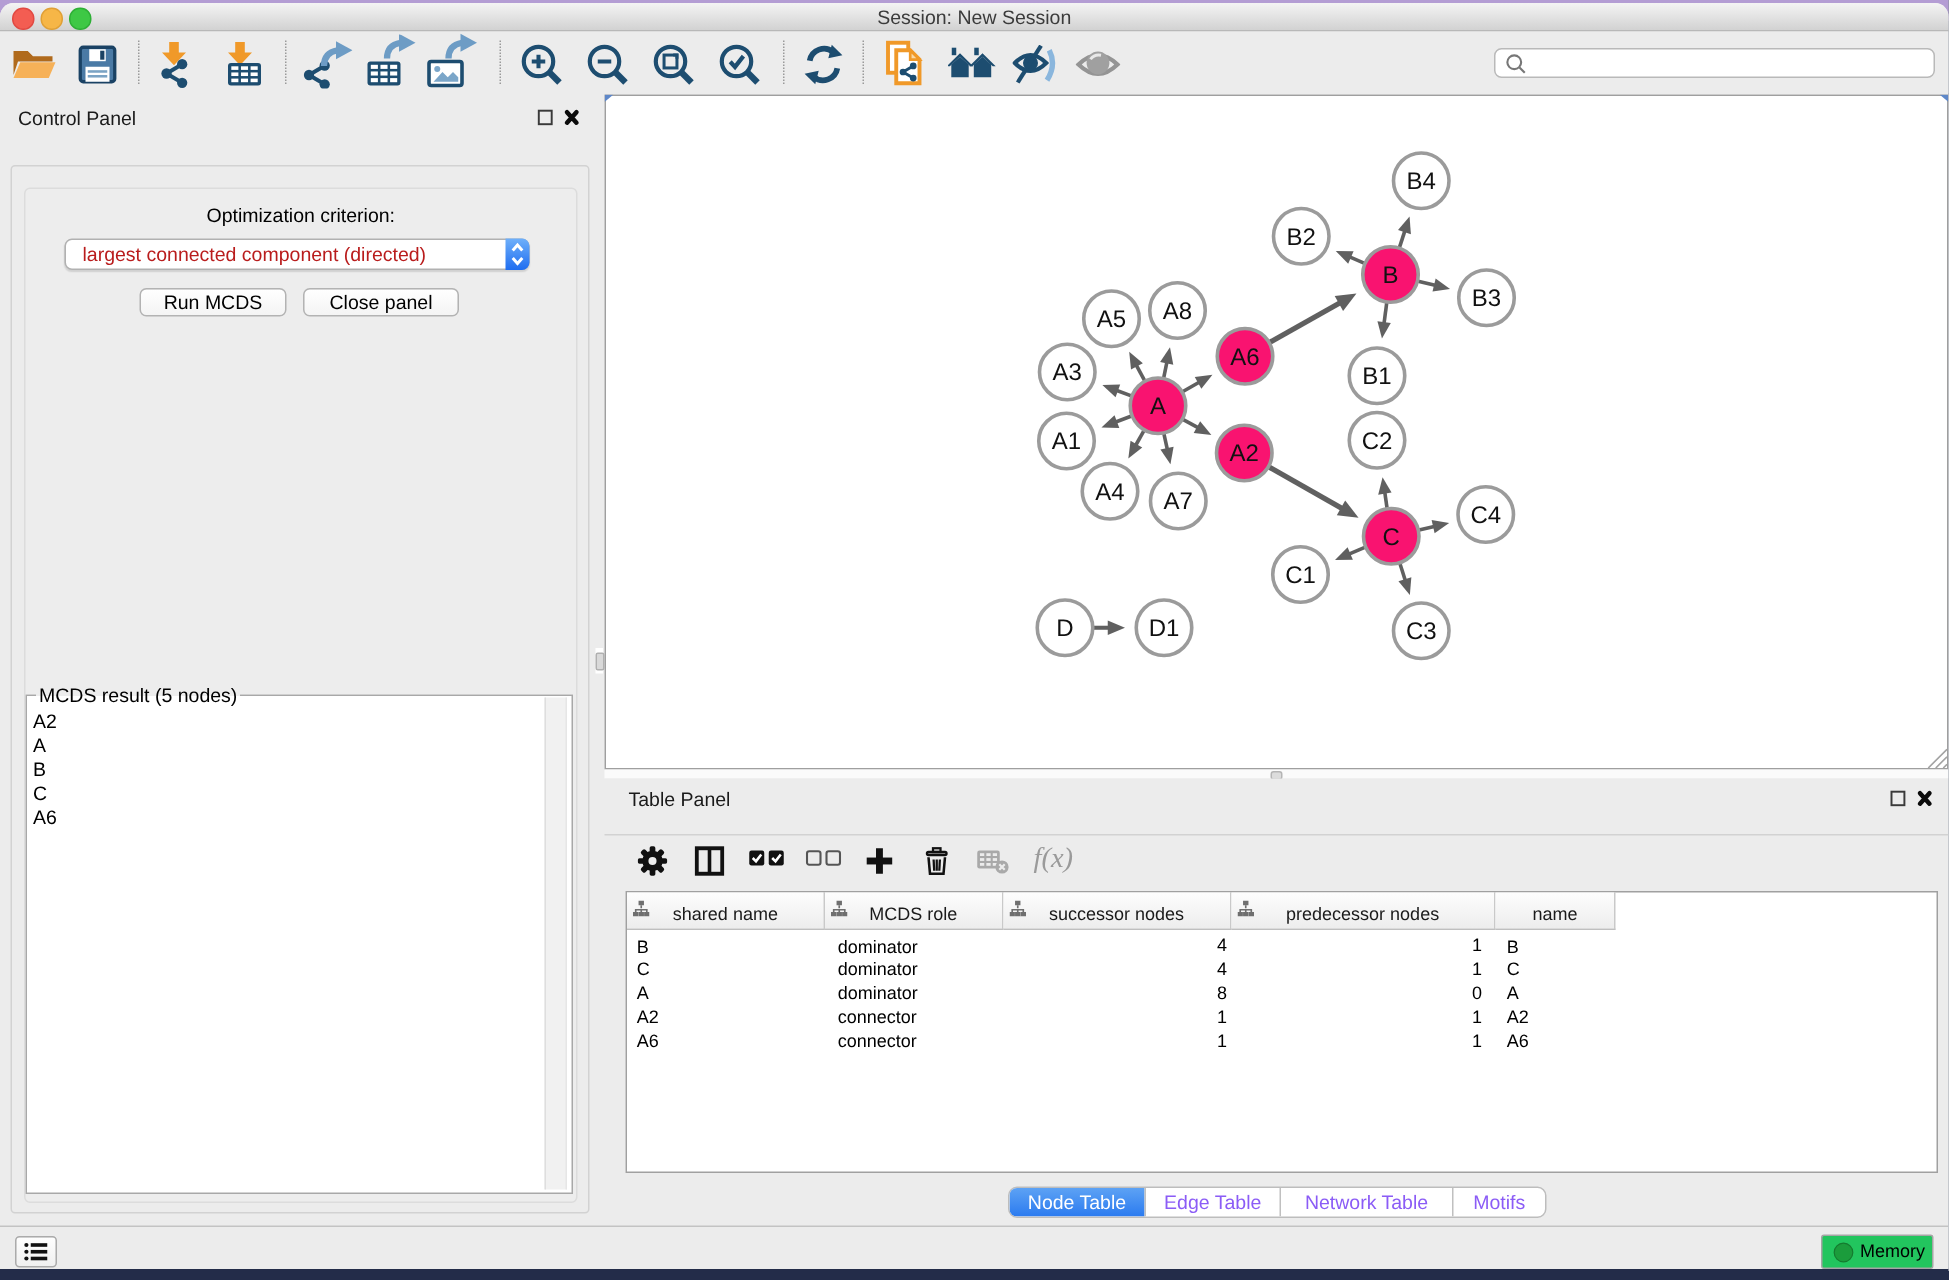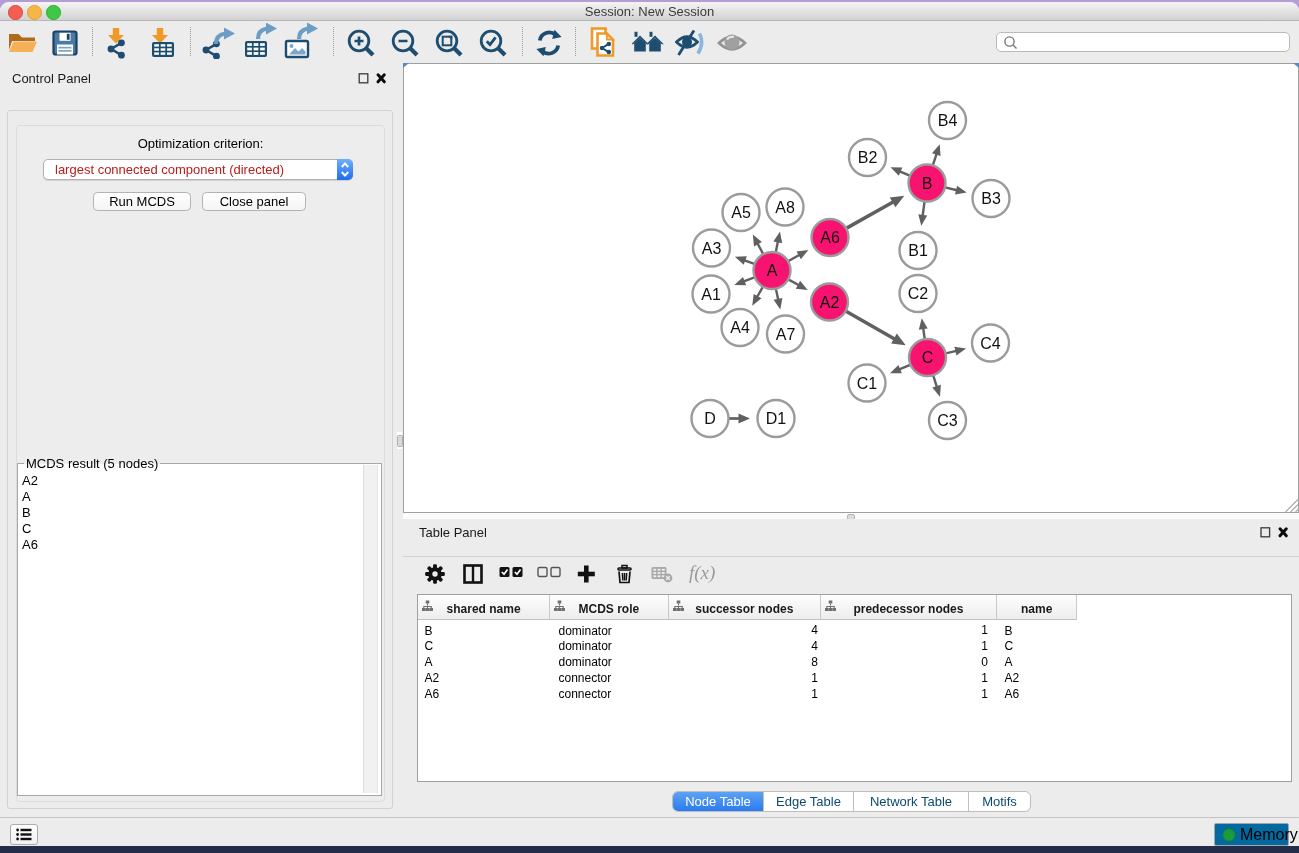--- a/index.html
+++ b/index.html
@@ -35,30 +35,30 @@
   
   #netwin{position:absolute;left:403px;top:61px;width:894px;height:448px;background:#fff;border:1px solid #9f9f9f;}
   #nettitle{position:absolute;left:0;top:0;width:100%;height:21px;background:linear-gradient(#f6f6f6,#d2d2d2);border-bottom:1px solid #ababab;}
   #netname{position:absolute;left:0;top:0;width:100%;text-align:center;font-size:13px;color:#333;line-height:21px;}
   
   #tpanel{position:absolute;left:403px;top:517px;width:896px;height:298px;background:#ececec;}
   #tptitle{position:absolute;left:16px;top:6px;font-size:13px;color:#1a1a1a;}
   #ttoolbar{position:absolute;left:0px;top:37px;width:896px;height:34px;border-top:1px solid #d2d2d2;}
   #tablebox{position:absolute;left:14px;top:75px;width:873px;height:186px;background:#fff;border:1px solid #a0a0a0;}
   .hcell{position:absolute;top:0;height:24px;background:linear-gradient(#fdfdfd,#ededed);border-right:1px solid #c9c9c9;border-bottom:1px solid #bfbfbf;font-size:12px;color:#1a1a1a;}
-  .hlabel{position:absolute;width:100%;text-align:center;line-height:16px;top:6px;font-weight:bold;}
+  .hlabel{position:absolute;width:100%;text-align:center;line-height:16px;top:6px;}
   .row{position:absolute;font-size:12px;color:#000;height:16px;line-height:16px;}
   #btabs{position:absolute;left:269px;top:272px;height:19px;display:flex;border:1px solid #bdbdbd;border-radius:6px;background:#fff;overflow:hidden;}
-  .btab{font-size:13px;line-height:19px;color:#0c4a6e;text-align:center;border-right:1px solid #c0c0c0;}
+  .btab{font-size:13px;line-height:19px;color:#8b5cf6;text-align:center;border-right:1px solid #c0c0c0;}
   .btab:last-child{border-right:none;}
   .btabsel{background:linear-gradient(#5da2f4,#2b7bf0);color:#fff;}
   
   #statusbar{position:absolute;left:0;top:815px;width:1299px;height:27px;background:#ececec;border-top:1px solid #c3c3c3;}
   #listbtn{position:absolute;left:10px;top:6px;width:26px;height:19px;background:linear-gradient(#fefefe,#f0f0f0);border:1px solid #ababab;border-radius:3px;}
-  #membtn{position:absolute;left:1214px;top:5px;width:73px;height:21px;background:#0369a1;border:1px solid #a5a5a5;border-radius:2px;font-size:16px;color:#000;}
+  #membtn{position:absolute;left:1214px;top:5px;width:73px;height:21px;background:#22c55e;border:1px solid #a5a5a5;border-radius:2px;font-size:12px;color:#000;}
 </style>
 </head>
 <body>
 <div id="screen">
   <div id="purple"></div>
   <div id="app">
     <div id="titlebar">
       <div class="tl" style="left:8px;top:3px;background:#f35d52;border:0.5px solid #e14942;"></div>
       <div class="tl" style="left:27px;top:3px;background:#f6b647;border:0.5px solid #e0a036;"></div>
       <div class="tl" style="left:46px;top:3px;background:#3ec845;border:0.5px solid #2daf35;"></div>

